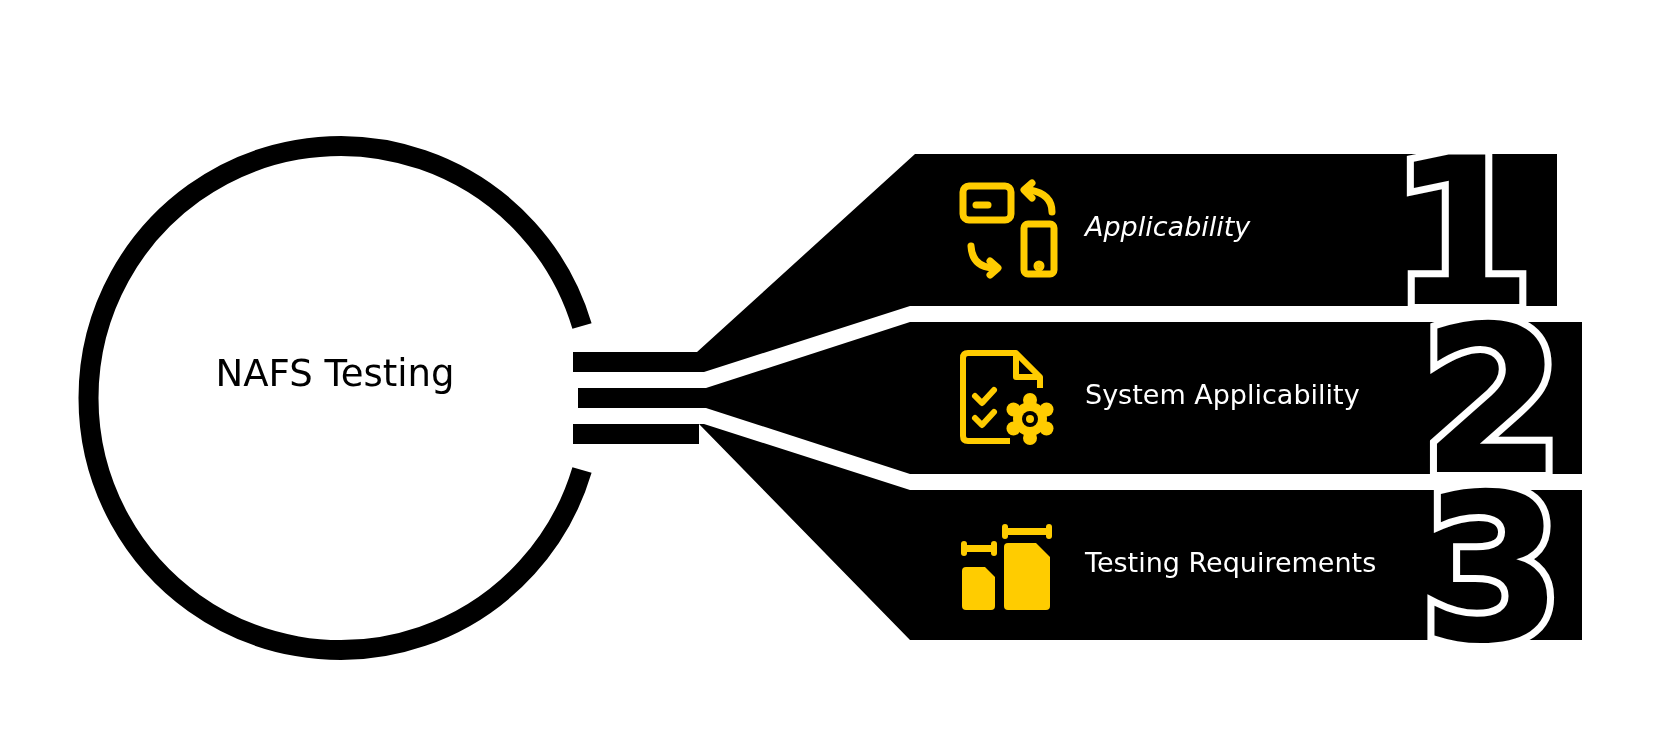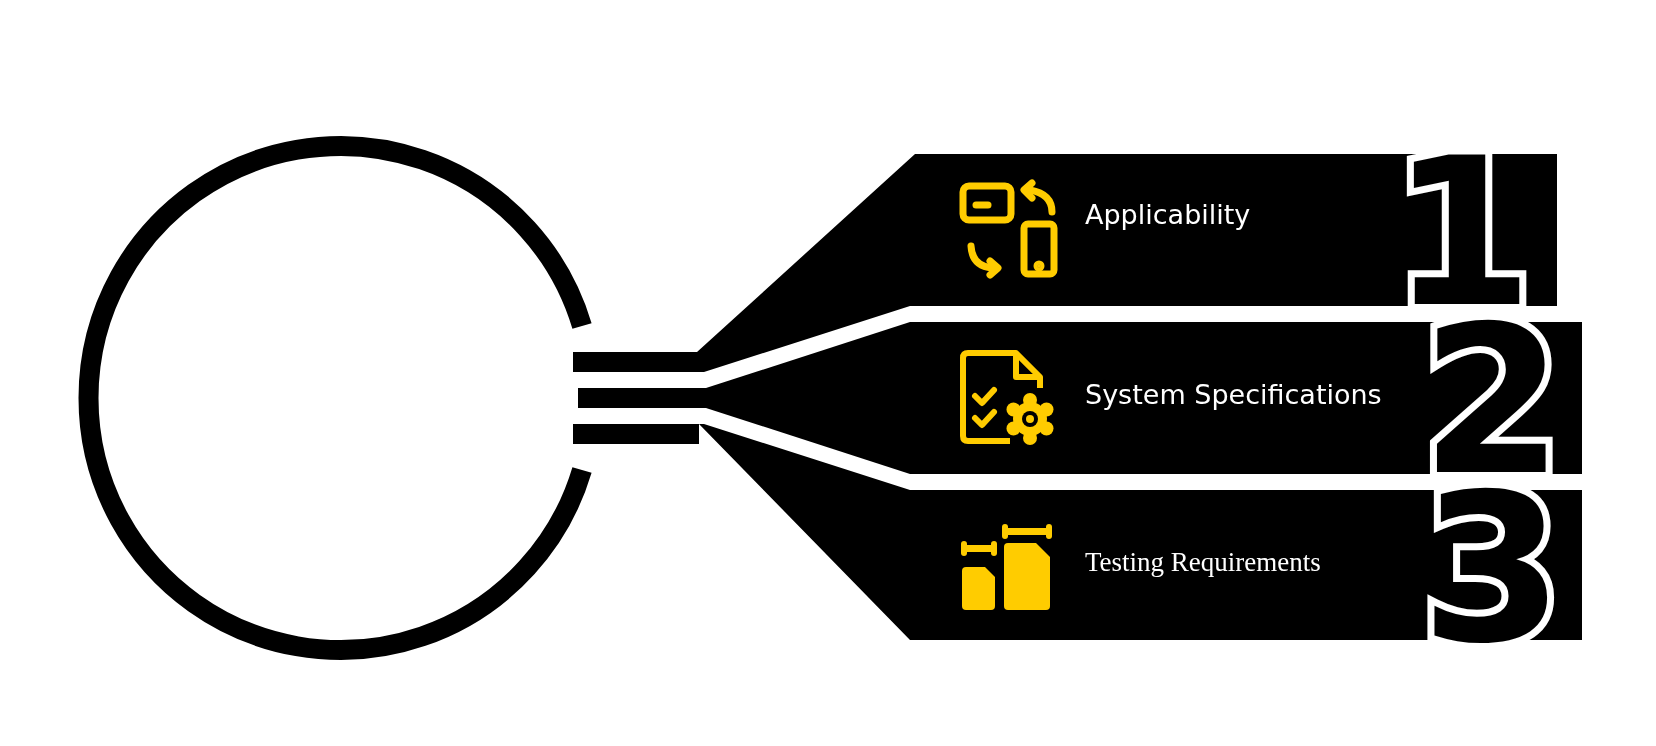--- a/index.html
+++ b/index.html
@@ -70,17 +70,18 @@
     <rect x="991" y="541" width="6" height="15" rx="3"></rect>
     <path d="M 966 567 L 985 567 L 995 577 L 995 606 Q 995 610 991 610 L 966 610 Q 962 610 962 606 L 962 571 Q 962 567 966 567 Z"></path>
     <rect x="1004" y="528" width="46" height="7"></rect>
     <rect x="1002" y="524" width="6" height="15" rx="3"></rect>
     <rect x="1046" y="524" width="6" height="15" rx="3"></rect>
     <path d="M 1008 543 L 1036 543 L 1050 557 L 1050 606 Q 1050 610 1046 610 L 1008 610 Q 1004 610 1004 606 L 1004 547 Q 1004 543 1008 543 Z"></path>
   </g>
 </svg>
 
 <div class="hub-title">
+  <div>NAFS Testing</div>
 </div>
 
-<div class="item-label" style="left:1085px; top:199px;">Applicability</div>
-<div class="item-label" style="left:1085px; top:379px;">System Specifications</div>
-<div class="item-label" style="left:1085px; top:547px;font-family:Liberation Serif, serif;">Testing Requirements</div>
+<div class="item-label" style="left:1085px; top:211px;font-style:italic;">Applicability</div>
+<div class="item-label" style="left:1085px; top:379px;">System Applicability</div>
+<div class="item-label" style="left:1085px; top:547px;">Testing Requirements</div>
 
 </body></html>

